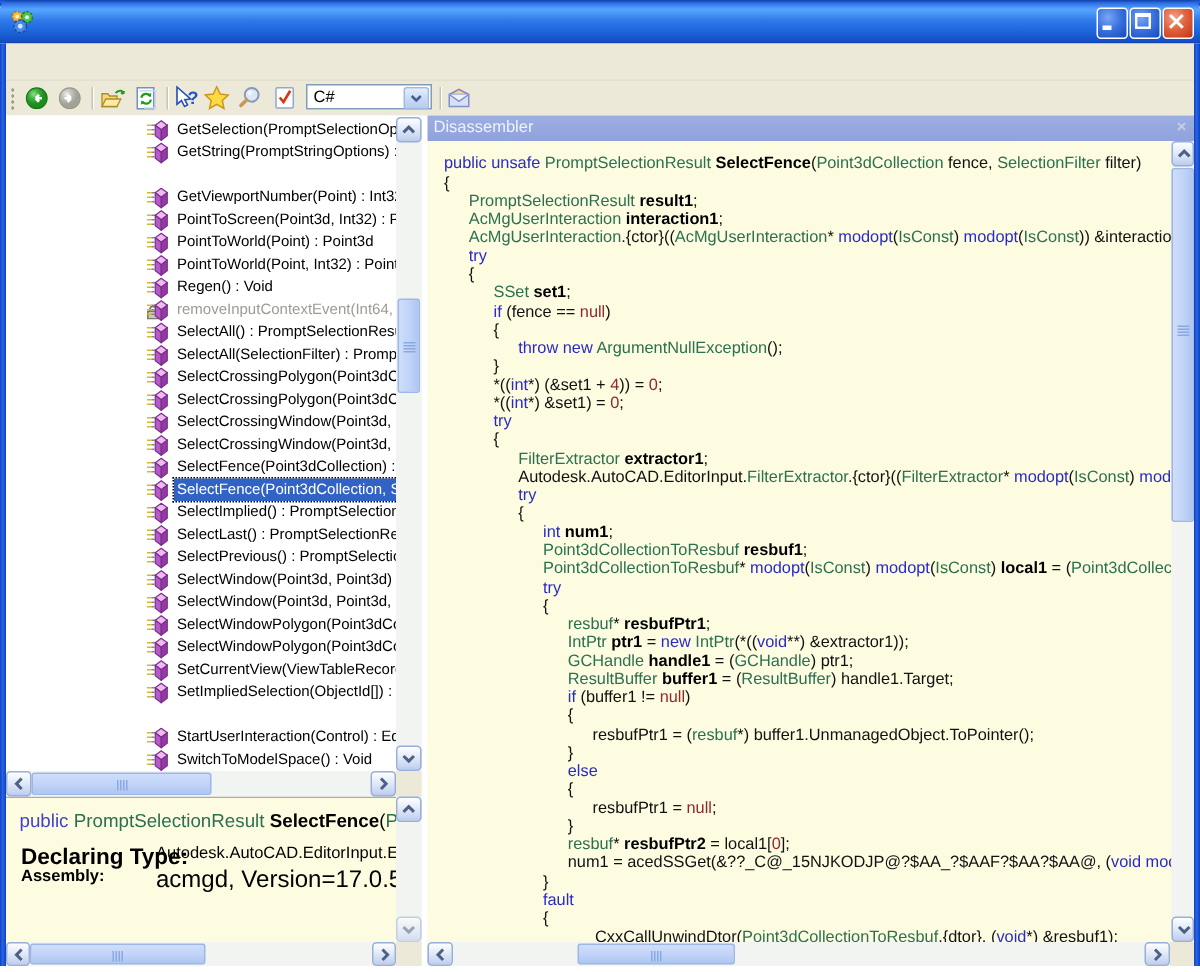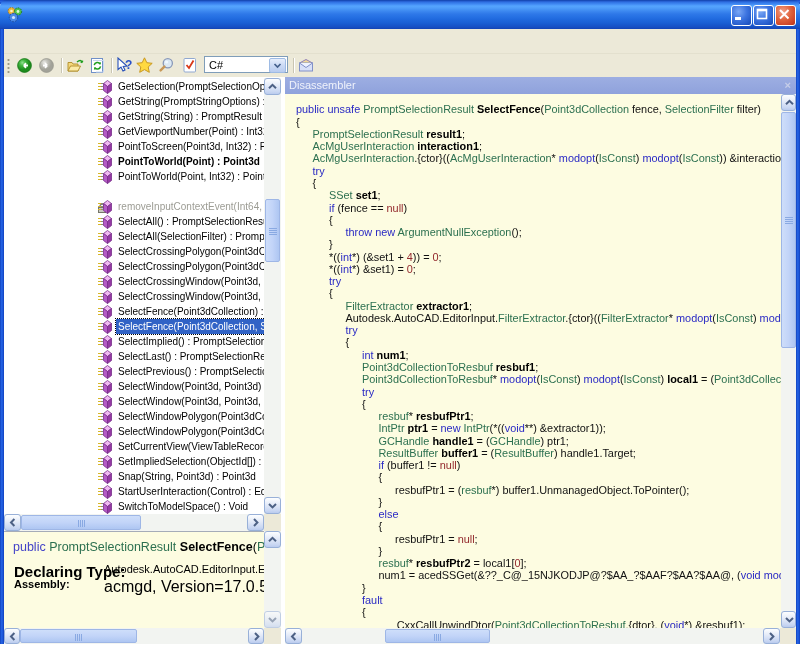--- a/index.html
+++ b/index.html
@@ -176,35 +176,35 @@
         </svg>
       </div>
     </div>
   <div id="tree">
 <div class="trow" style="top:1.5px;"><svg class="mi" width="14" height="14">
           <use href="#mi"></use>
         </svg><span class="lbl">GetSelection(PromptSelectionOptions) : PromptSelectionResult</span></div>
 <div class="trow" style="top:16.5px;"><svg class="mi" width="14" height="14">
           <use href="#mi"></use>
         </svg><span class="lbl">GetString(PromptStringOptions) : PromptResult</span></div>
-<div class="trow" style="top:31.5px;"><svg class="mi" width="14" height="14">
-          <use href="#mi"></use>
-        </svg><span class="lbl">GetString(String) : PromptResult</span></div>
 <div class="trow" style="top:46.5px;"><svg class="mi" width="14" height="14">
           <use href="#mi"></use>
         </svg><span class="lbl">GetViewportNumber(Point) : Int32</span></div>
 <div class="trow" style="top:61.5px;"><svg class="mi" width="14" height="14">
           <use href="#mi"></use>
         </svg><span class="lbl">PointToScreen(Point3d, Int32) : Point</span></div>
-<div class="trow" style="top:76.5px;font-weight:bold;"><svg class="mi" width="14" height="14">
+<div class="trow" style="top:76.5px;"><svg class="mi" width="14" height="14">
           <use href="#mi"></use>
         </svg><span class="lbl">PointToWorld(Point) : Point3d</span></div>
 <div class="trow" style="top:91.5px;"><svg class="mi" width="14" height="14">
           <use href="#mi"></use>
         </svg><span class="lbl">PointToWorld(Point, Int32) : Point3d</span></div>
+<div class="trow" style="top:106.5px;"><svg class="mi" width="14" height="14">
+          <use href="#mi"></use>
+        </svg><span class="lbl">Regen() : Void</span></div>
 <div class="trow gray" style="top:121.5px;"><svg width="8" height="9" viewBox="0 0 8 9" style="position:absolute;left:94px;top:5px;">
           <rect x="0.5" y="3.5" width="7" height="5" fill="#C8C8C0" stroke="#77776A"></rect>
           <path d="M2 4 V2.2 A2 2 0 0 1 6 2.2 V4" fill="none" stroke="#77776A" stroke-width="1.2"></path>
         </svg><svg class="mi" width="14" height="14">
           <use href="#mi"></use>
         </svg><span class="lbl">removeInputContextEvent(Int64, Int32) : Void</span></div>
 <div class="trow" style="top:136.5px;"><svg class="mi" width="14" height="14">
           <use href="#mi"></use>
         </svg><span class="lbl">SelectAll() : PromptSelectionResult</span></div>
 <div class="trow" style="top:151.5px;"><svg class="mi" width="14" height="14">
@@ -248,23 +248,20 @@
         </svg><span class="lbl">SelectWindowPolygon(Point3dCollection) : PromptSelectionResult</span></div>
 <div class="trow" style="top:346.5px;"><svg class="mi" width="14" height="14">
           <use href="#mi"></use>
         </svg><span class="lbl">SelectWindowPolygon(Point3dCollection, SelectionFilter) : PromptSelectionResult</span></div>
 <div class="trow" style="top:361.5px;"><svg class="mi" width="14" height="14">
           <use href="#mi"></use>
         </svg><span class="lbl">SetCurrentView(ViewTableRecord) : Void</span></div>
 <div class="trow" style="top:376.5px;"><svg class="mi" width="14" height="14">
           <use href="#mi"></use>
         </svg><span class="lbl">SetImpliedSelection(ObjectId[]) : Void</span></div>
-<div class="trow" style="top:391.5px;"><svg class="mi" width="14" height="14">
-          <use href="#mi"></use>
-        </svg><span class="lbl">Snap(String, Point3d) : Point3d</span></div>
 <div class="trow" style="top:406.5px;"><svg class="mi" width="14" height="14">
           <use href="#mi"></use>
         </svg><span class="lbl">StartUserInteraction(Control) : EditorUserInteraction</span></div>
 <div class="trow" style="top:421.5px;"><svg class="mi" width="14" height="14">
           <use href="#mi"></use>
         </svg><span class="lbl">SwitchToModelSpace() : Void</span></div>
 </div>
   <div class="sb" style="left:264px;top:78px;width:17px;height:436px;">
       <div class="sbtn" style="left:0;top:0;width:17px;height:17px;">
         <svg width="15" height="15" style="position:absolute;left:0;top:0;">

